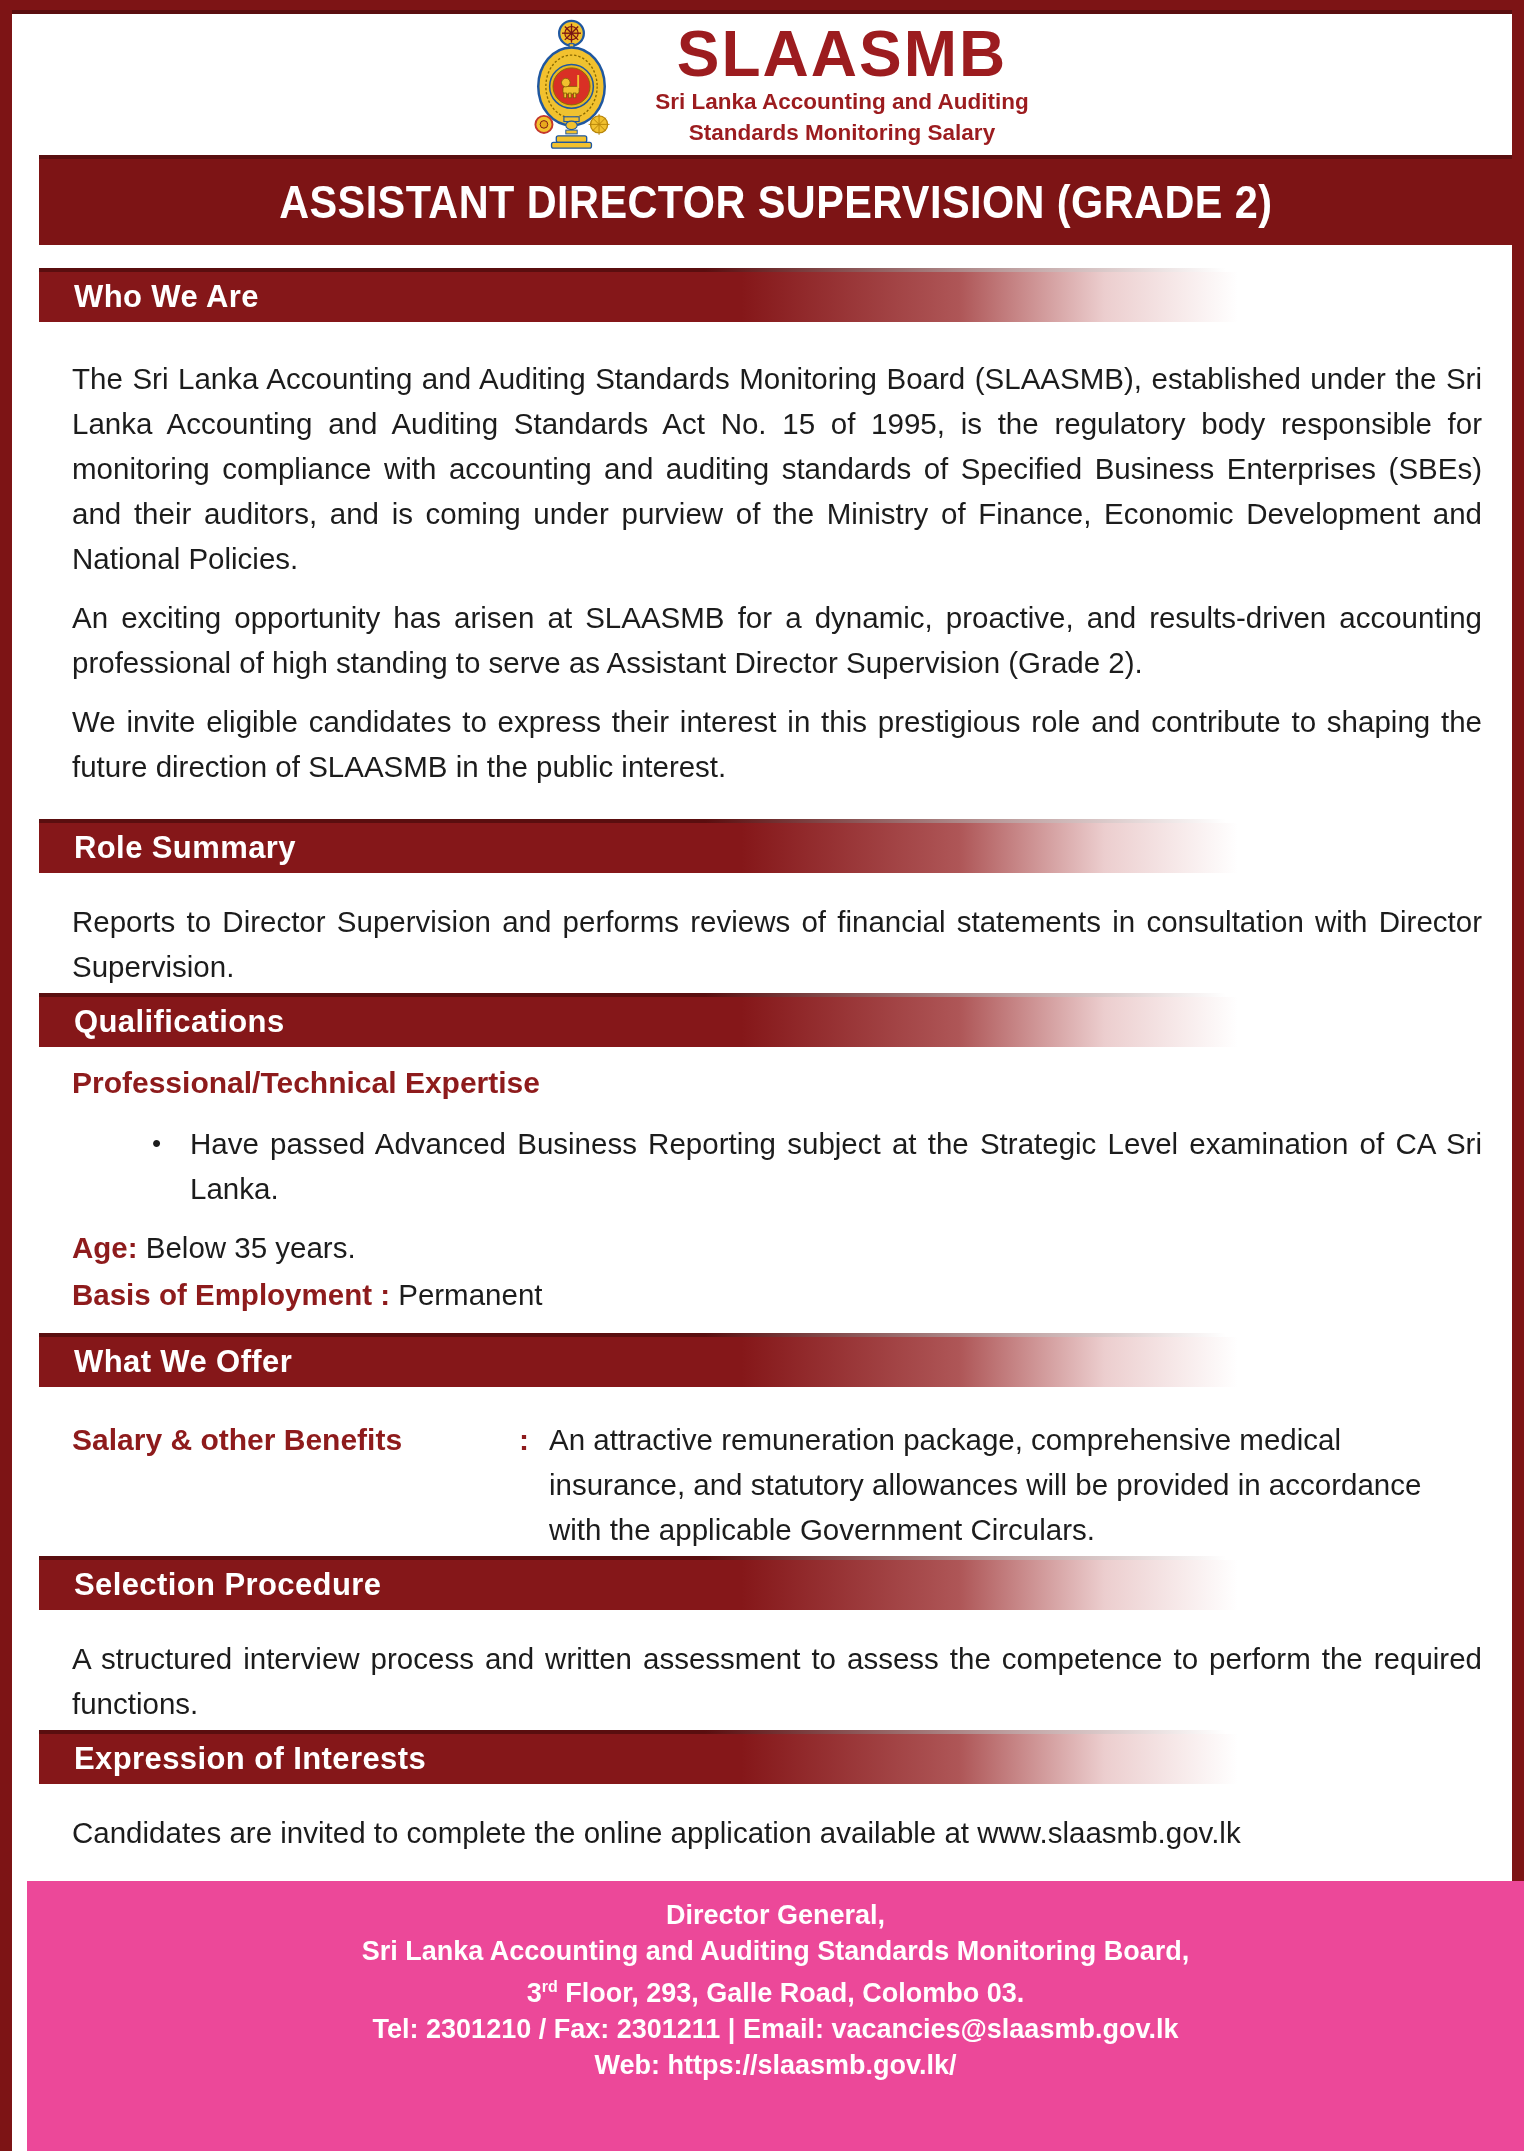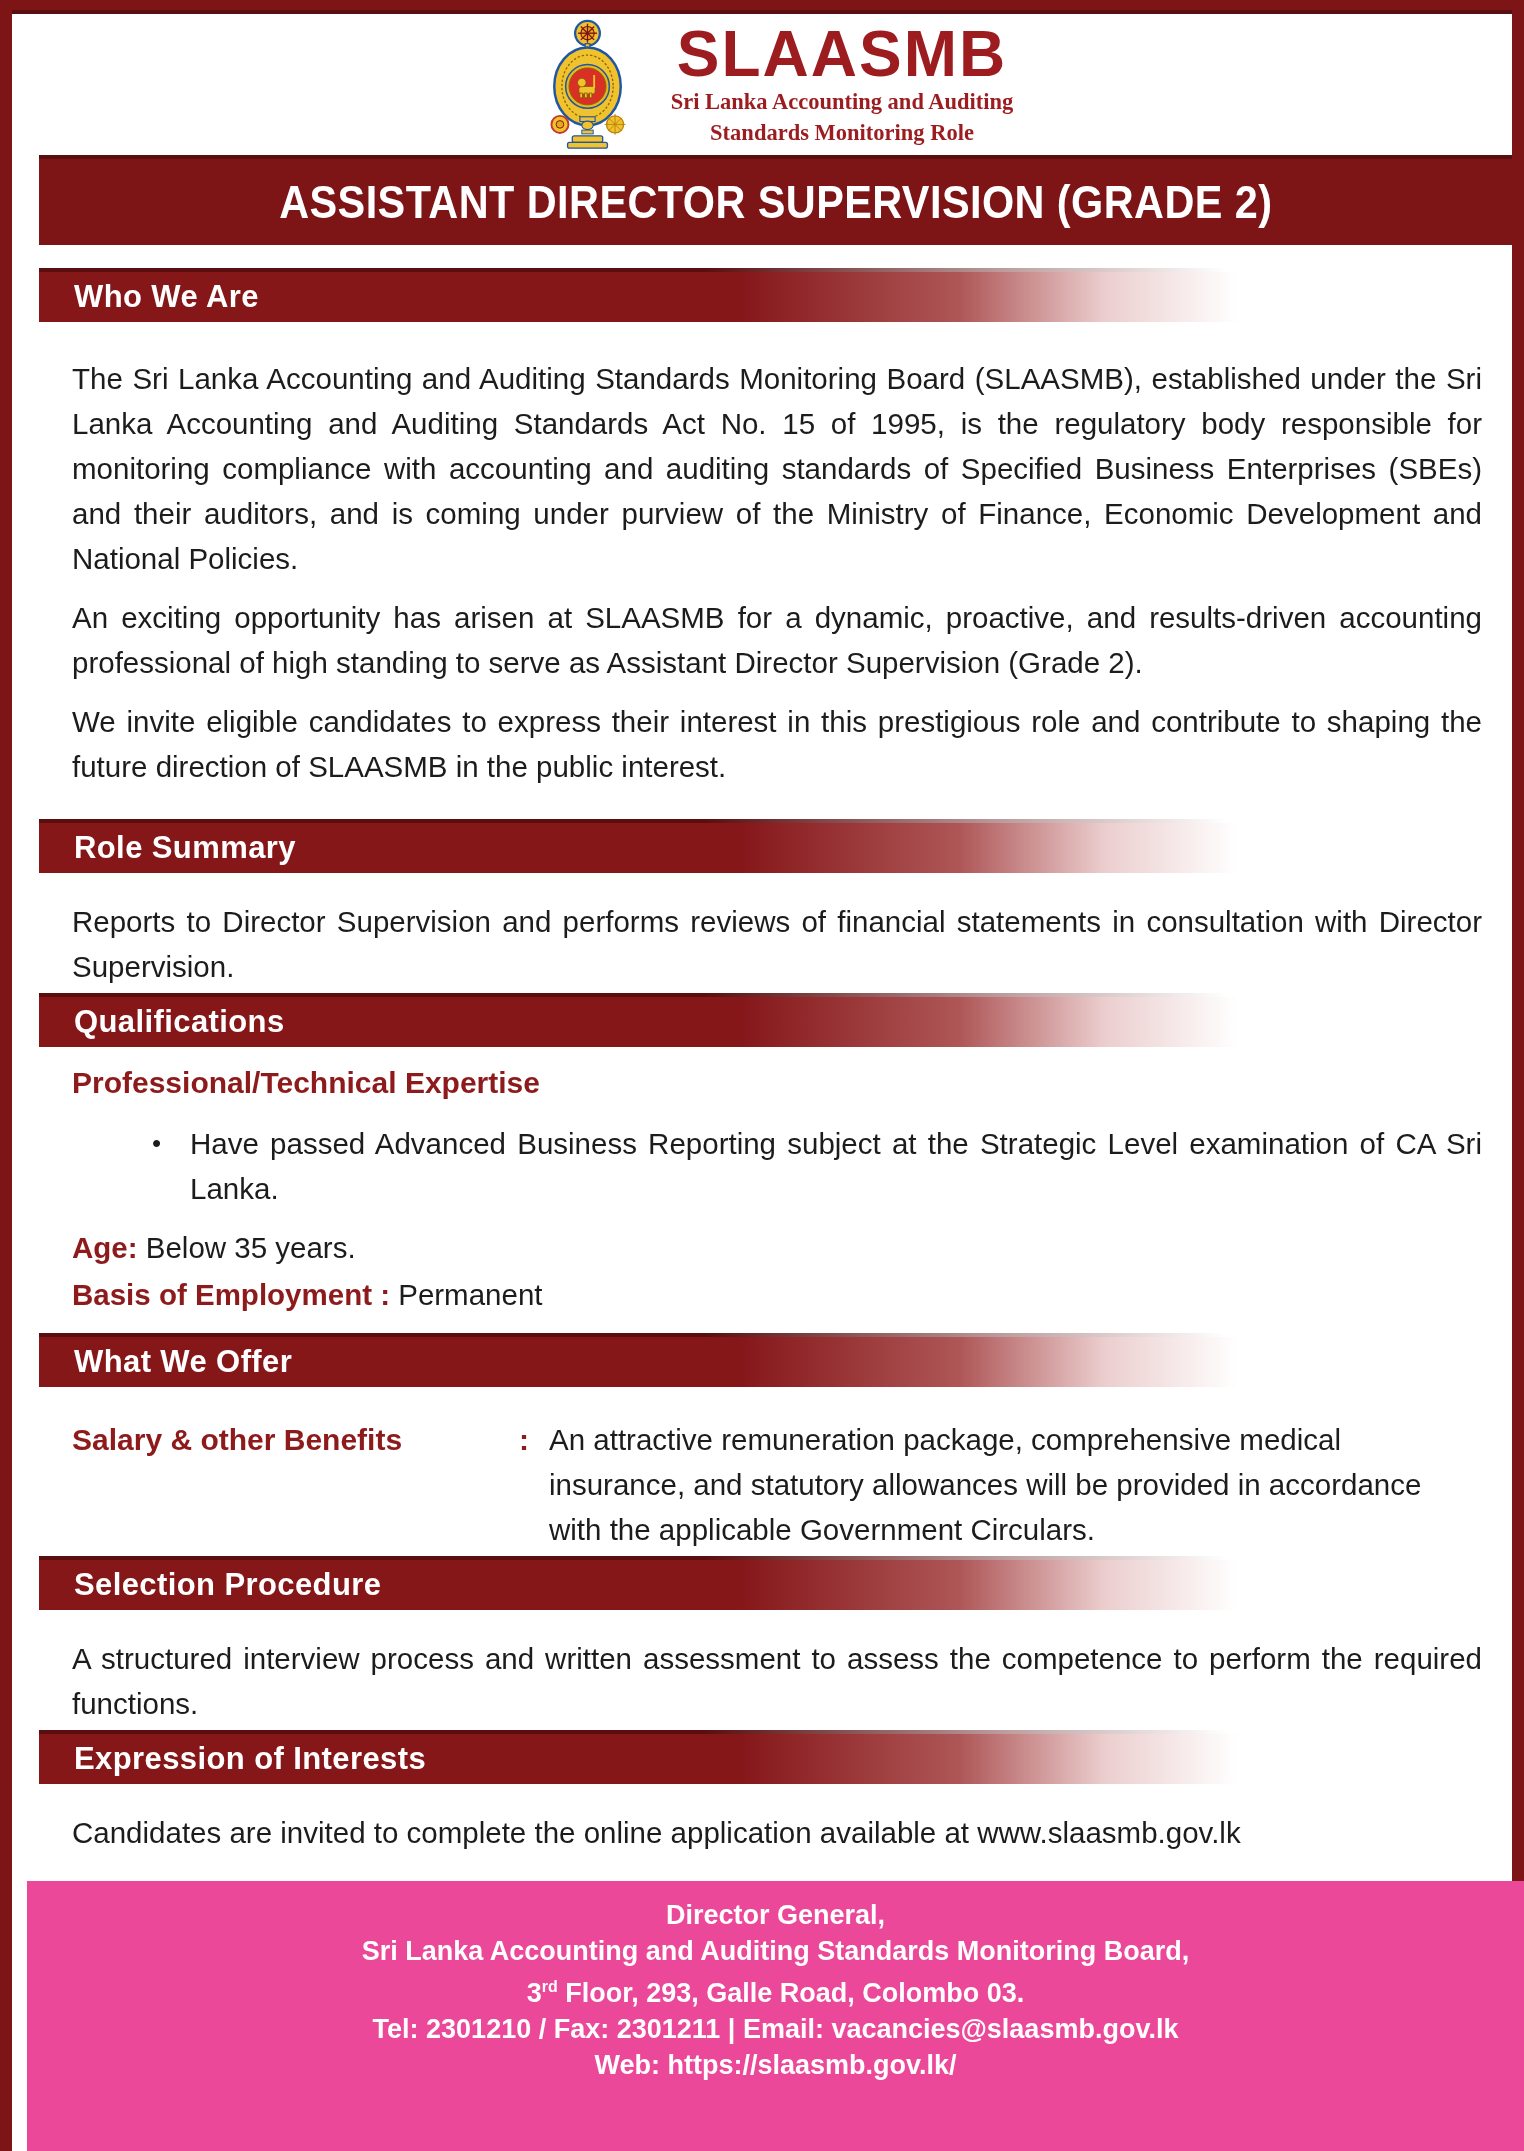--- a/index.html
+++ b/index.html
@@ -37,21 +37,21 @@
   .brand { text-align: center; }
   .brand-acronym {
     font-weight: bold;
     font-size: 64px;
     line-height: 60px;
     letter-spacing: 2px;
     color: #9c1c1f;
     transform: scaleY(1.02);
   }
   .brand-tagline {
-    font-family: Liberation Serif, serif;
+    font-family: Liberation Sans, sans-serif;
     font-weight: bold;
     color: #9c1c1f;
     font-size: 22.5px;
     line-height: 27px;
     margin-top: 4px;
   }
 
   
   .title-bar {
     height: 90px;
@@ -238,21 +238,21 @@
           <line x1="72" y1="105" x2="86" y2="119"></line>
           <line x1="86" y1="105" x2="72" y2="119"></line>
         </g>
 
         <rect x="34" y="124" width="32" height="7" rx="2" fill="#f2c12e" stroke="#1f57a0" stroke-width="1.4"></rect>
         <rect x="29" y="131" width="42" height="6" rx="2" fill="#f2c12e" stroke="#1f57a0" stroke-width="1.4"></rect>
       </svg>
       <div class="brand">
         <div class="brand-acronym">SLAASMB</div>
         <div class="brand-tagline">Sri Lanka Accounting and Auditing</div>
-        <div class="brand-tagline">Standards Monitoring Role</div>
+        <div class="brand-tagline">Standards Monitoring Salary</div>
       </div>
     </div>
 
     <div class="title-bar">
       <span class="title-text">ASSISTANT DIRECTOR SUPERVISION (GRADE 2)</span>
     </div>
     <div class="gap-under-title"></div>
 
     <div class="section-bar">
       <span class="bar-label">Who We Are</span>

